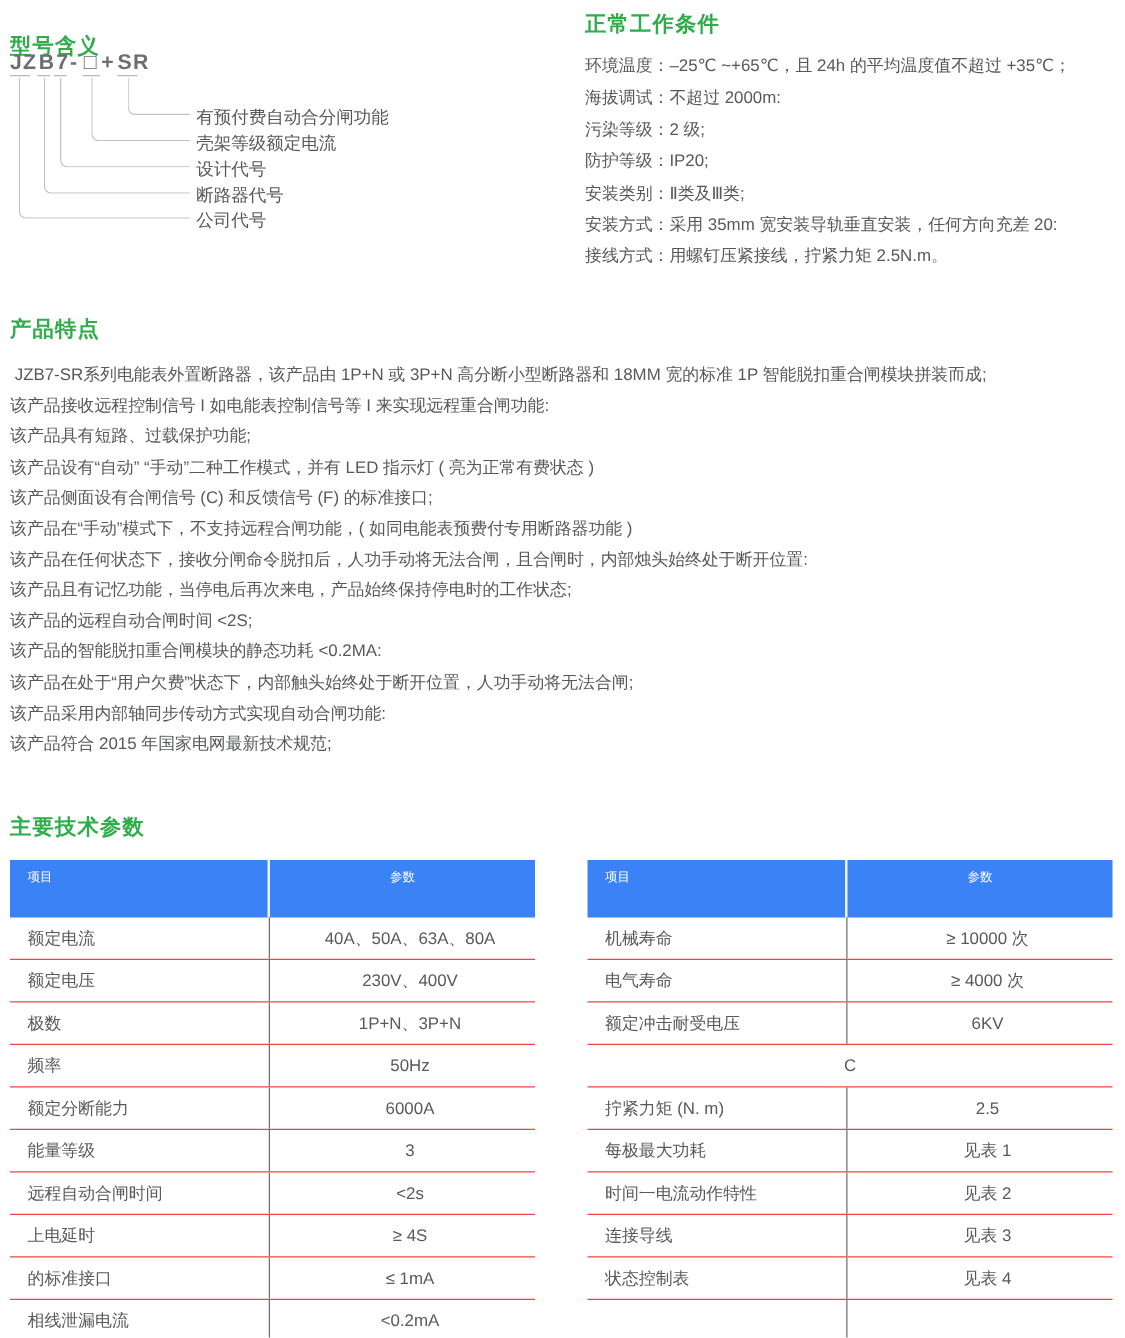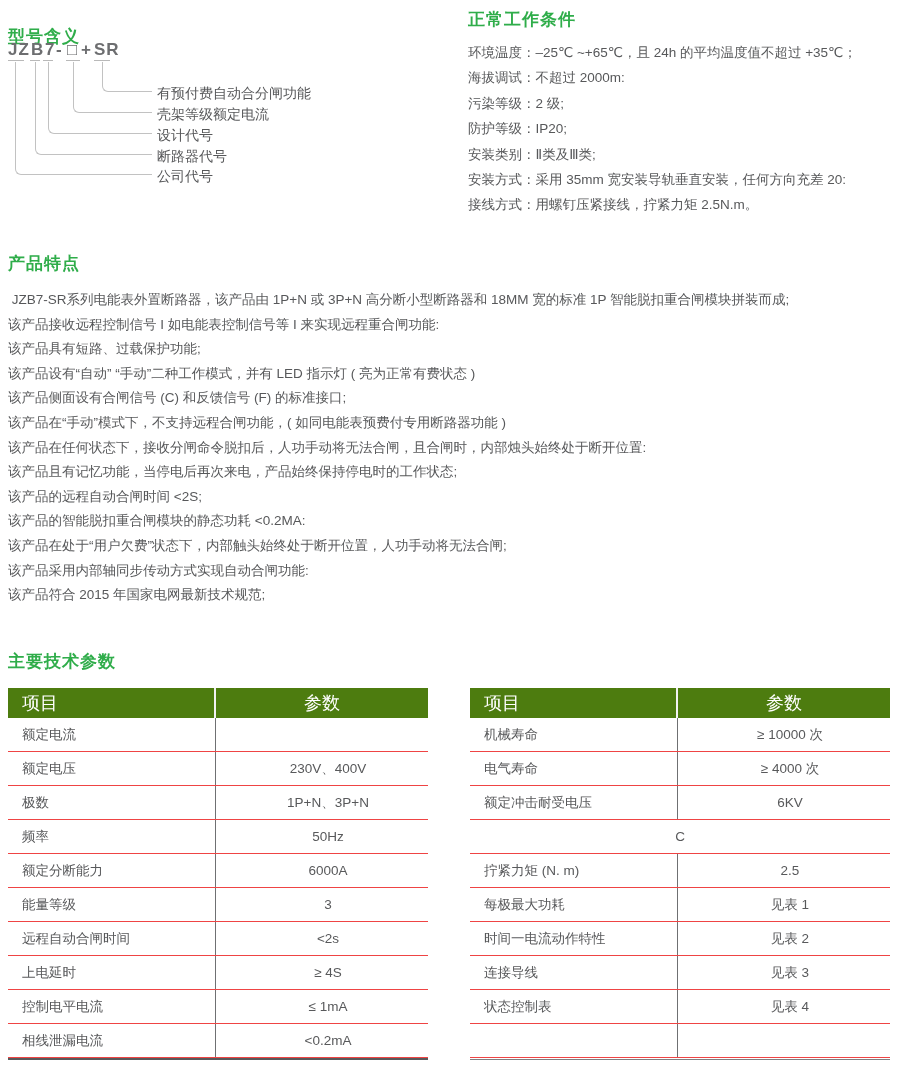--- a/index.html
+++ b/index.html
@@ -26,21 +26,21 @@
 
   
   .feat-sec { position:absolute; left:8px; top:252px; width:890px; }
   .feat-list { margin-top:13px; }
   .feat-item { font-size:13.5px; line-height:24.6px; white-space:pre; color:#57585a; }
 
   
   .spec-sec { position:absolute; left:8px; top:650px; width:892px; }
   .tables { display:flex; gap:42px; margin-top:15px; }
   .param-table { width:420px; }
-  .thead { display:flex; height:30px; background:#4d7c0f; color:#ffffff; font-size:18px; }
+  .thead { display:flex; height:46px; background:#3b82f6; color:#ffffff; font-size:10px; }
   .th-item { width:208px; line-height:30px; padding-left:14px; border-right:2px solid #f2f2f2; }
   .th-val { flex:1; line-height:30px; text-align:center; }
   .tr { display:flex; height:34px; border-bottom:1px solid #ef4444; font-size:13.5px;gap:12px; }
   .td { line-height:33px; white-space:nowrap; }
   .td-item { width:208px; padding-left:14px; border-right:1px solid #6f7072; }
   .td-val { flex:1; text-align:center; }
   .table-left { border-bottom:2px solid #58595b; }
   .table-right { border-bottom:1px solid #7e7f81; }
 </style>
 </head>
@@ -115,20 +115,21 @@
     <div class="tables">
 
       <div class="param-table table-left">
         <div class="thead">
           <div class="th-item">项目</div>
           <div class="th-val">参数</div>
         </div>
         <div>
             <div class="tr">
               <div class="td td-item">额定电流</div>
+              <div class="td td-val">40A、50A、63A、80A</div>
             </div>
             <div class="tr">
               <div class="td td-item">额定电压</div>
               <div class="td td-val">230V、400V</div>
             </div>
             <div class="tr">
               <div class="td td-item">极数</div>
               <div class="td td-val">1P+N、3P+N</div>
             </div>
             <div class="tr">
@@ -145,21 +146,21 @@
             </div>
             <div class="tr">
               <div class="td td-item">远程自动合闸时间</div>
               <div class="td td-val">&lt;2s</div>
             </div>
             <div class="tr">
               <div class="td td-item">上电延时</div>
               <div class="td td-val">≥ 4S</div>
             </div>
             <div class="tr">
-              <div class="td td-item">控制电平电流</div>
+              <div class="td td-item">的标准接口</div>
               <div class="td td-val">≤ 1mA</div>
             </div>
             <div class="tr">
               <div class="td td-item">相线泄漏电流</div>
               <div class="td td-val">&lt;0.2mA</div>
             </div>
           </div>
       </div>
 
       <div class="param-table table-right">

